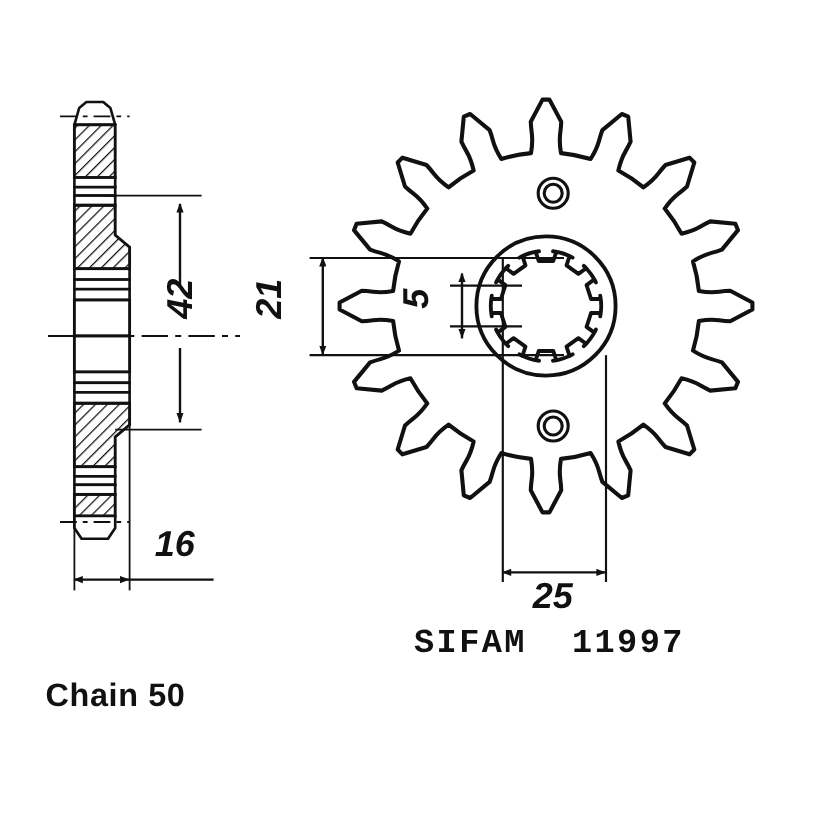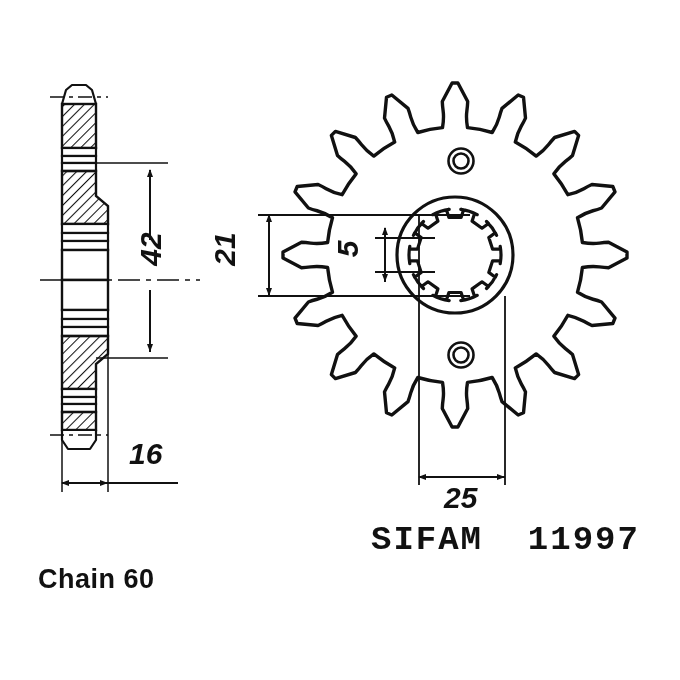--- a/index.html
+++ b/index.html
@@ -43,23 +43,22 @@
     font-size: 30px;
     letter-spacing: 0px;
   }
   .rot90 {
     transform: rotate(-90deg);
     transform-origin: 50% 50%;
   }
   .part-code {
     font-family: "Liberation Mono", monospace;
     font-weight: 700;
-    font-size: 34px;
+    font-size: 28px;
     letter-spacing: 2px;
-    margin-left: 26px;
   }
   .chain-label {
     font-family: "Liberation Sans", sans-serif;
     font-weight: 700;
     font-size: 27px;
     letter-spacing: 0.5px;
   }
 </style>
 </head>
 <body>
@@ -178,15 +177,15 @@
   <div class="label dim-text" style="left:129px; top:437px;">16</div>
 
   <div class="label dim-text rot90" style="left:202px; top:232px; width:46px; text-align:center;">21</div>
 
   <div class="label dim-text rot90" style="left:325px; top:232px; width:46px; text-align:center;">5</div>
 
   <div class="label dim-text" style="left:444px; top:437px;margin-top:44px;">25</div>
 
   <div class="label part-code" style="left:345px; top:521px;">SIFAM  11997</div>
 
-  <div class="label chain-label" style="left:38px; top:564px;">Chain 60</div>
+  <div class="label chain-label" style="left:38px; top:564px;">Chain 50</div>
 
 </div>
 
 </body></html>

